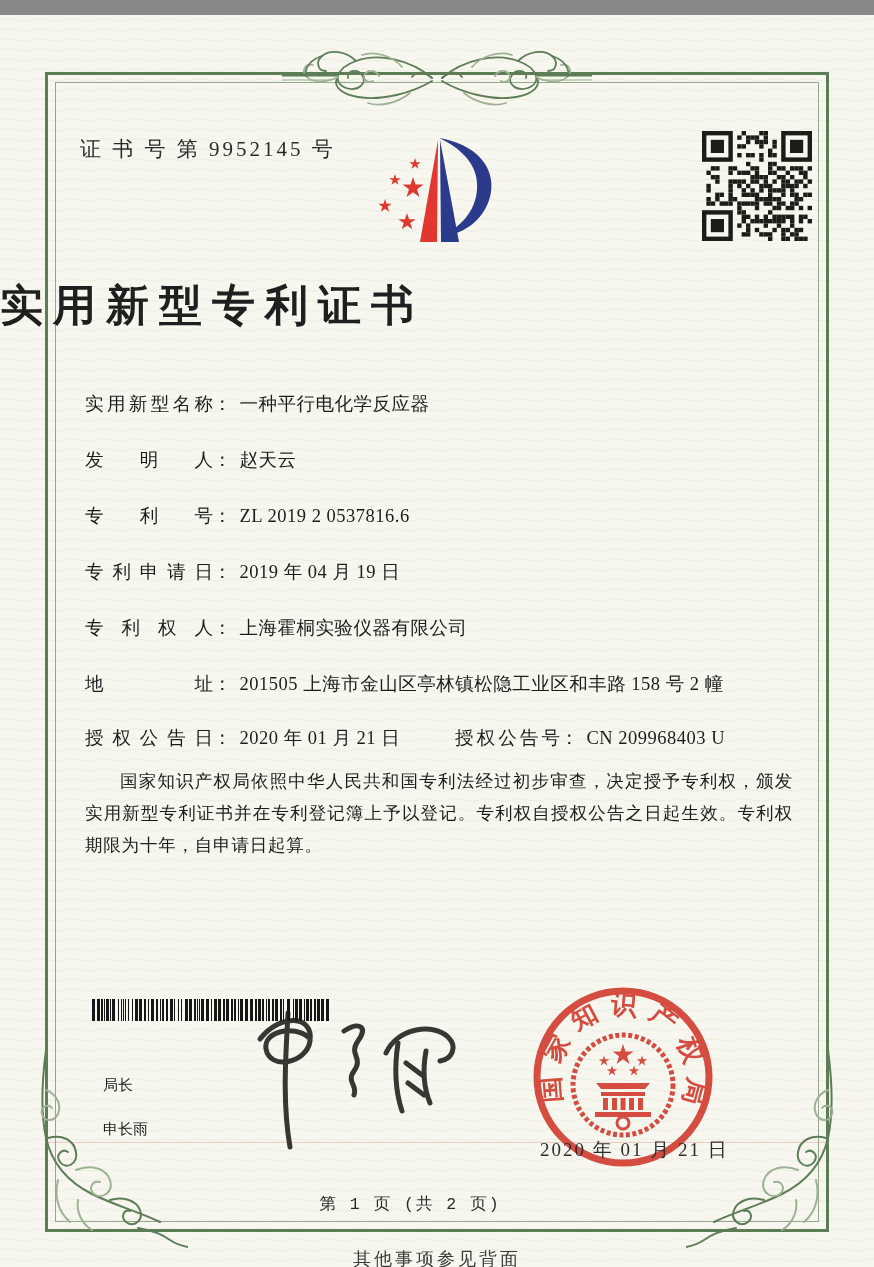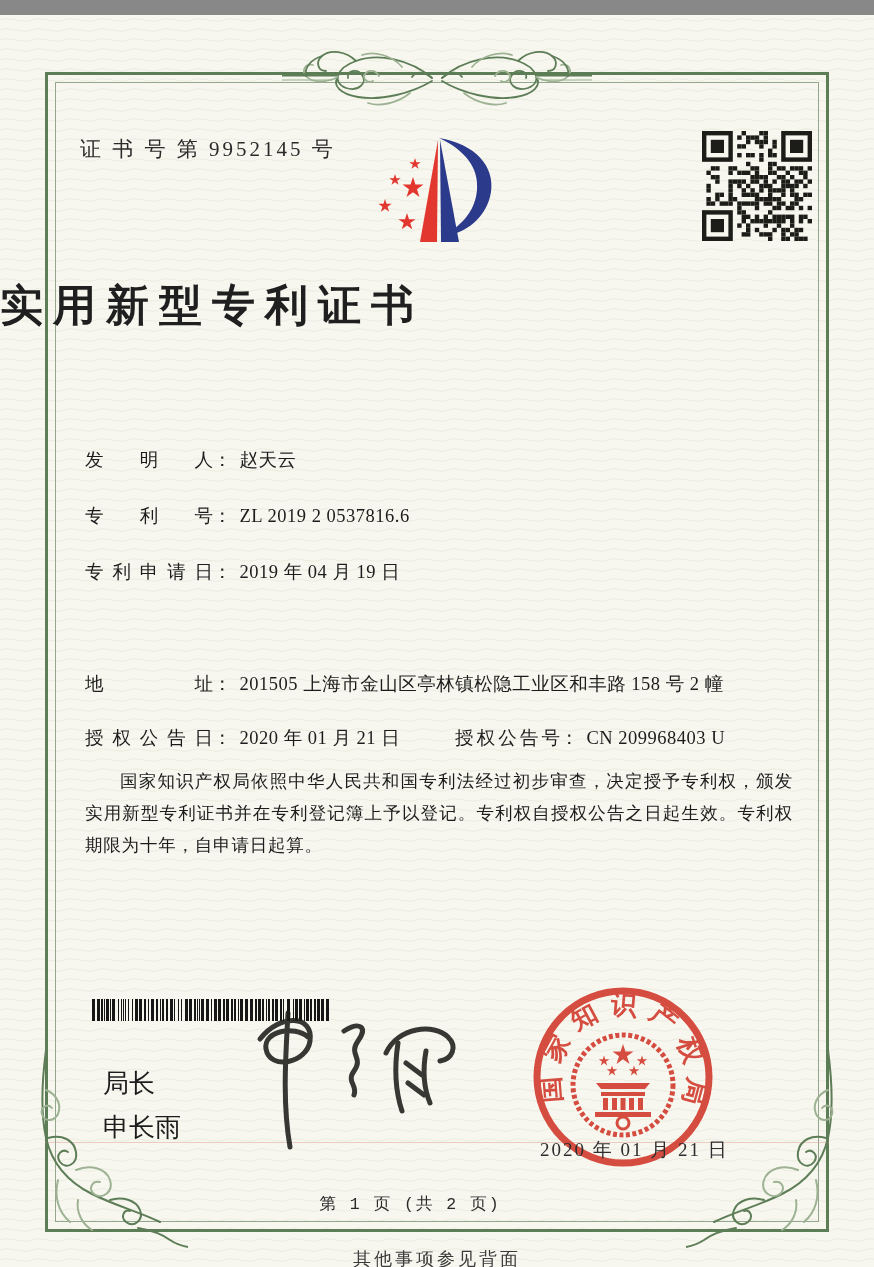--- a/index.html
+++ b/index.html
@@ -18,21 +18,21 @@
   .title{left:0;top:262px;width:874px;font-size:43px;font-weight:bold;letter-spacing:10px;color:#1f1f1f;}
   .frow{left:85px;height:26px;font-size:18.5px;white-space:nowrap;color:#1c1c1c;}
   .flabel{display:inline-block;width:128px;text-align:justify;text-align-last:justify;vertical-align:top;}
   .fcolon{display:inline-block;margin-right:8px;}
   .fvalue{letter-spacing:0.5px;}
   .grant-pair2{position:absolute;left:370px;top:0;white-space:nowrap;}
   .grant-pair2 .flabel{width:105px;}
   .bodytext{left:85px;top:750px;width:708px;font-size:17.5px;line-height:32px;text-align:justify;color:#1c1c1c;}
   .bodytext p{margin:0;text-indent:2em;letter-spacing:0.8px;}
   .barcode{left:92px;top:984px;}
-  .director{left:103px;top:1048px;font-size:26px;line-height:44px;font-family:Liberation Mono, monospace;color:#1c1c1c;}
+  .director{left:103px;top:1048px;font-size:15px;line-height:44px;font-family:Liberation Sans, sans-serif;color:#1c1c1c;}
   .signature{left:222px;top:982px;}
   .seal{left:531px;top:970px;z-index:4;}
   .seal-date{left:540px;top:1122px;width:230px;font-size:19px;letter-spacing:2px;color:#2e2e2e;z-index:5;}
   .page-info{left:0;top:1178px;width:820px;text-align:center;font-size:16.5px;letter-spacing:2px;color:#2a2a2a;font-family:Liberation Mono, monospace;}
   .back-note{left:0;top:1232px;width:874px;text-align:center;font-size:18px;letter-spacing:3px;color:#3a3a3a;}
   .pinkline{position:absolute;height:1px;background:rgba(226,148,138,.45);z-index:2;}
   .ornament{position:absolute;z-index:2;}
 </style>
 </head>
 <body>
@@ -321,28 +321,34 @@
       <rect x="18" y="0" width="7" height="7" fill="#1c1c18"></rect>
       <rect x="19" y="1" width="5" height="5" fill="#f8f7ef"></rect>
       <rect x="20" y="2" width="3" height="3" fill="#1c1c18"></rect>
       <rect x="0" y="18" width="7" height="7" fill="#1c1c18"></rect>
       <rect x="1" y="19" width="5" height="5" fill="#f8f7ef"></rect>
       <rect x="2" y="20" width="3" height="3" fill="#1c1c18"></rect>
     </svg>
 
   <div class="abs title">实用新型专利证书</div>
 
+  <div class="abs frow" style="top:376px">
+    <span class="flabel">实用新型名称</span><span class="fcolon">：</span><span class="fvalue">一种平行电化学反应器</span>
+  </div>
   <div class="abs frow" style="top:432px">
     <span class="flabel">发明人</span><span class="fcolon">：</span><span class="fvalue">赵天云</span>
   </div>
   <div class="abs frow" style="top:488px">
     <span class="flabel">专利号</span><span class="fcolon">：</span><span class="fvalue">ZL 2019 2 0537816.6</span>
   </div>
   <div class="abs frow" style="top:544px">
     <span class="flabel">专利申请日</span><span class="fcolon">：</span><span class="fvalue">2019 年 04 月 19 日</span>
+  </div>
+  <div class="abs frow" style="top:600px">
+    <span class="flabel">专利权人</span><span class="fcolon">：</span><span class="fvalue">上海霍桐实验仪器有限公司</span>
   </div>
   <div class="abs frow" style="top:656px">
     <span class="flabel">地址</span><span class="fcolon">：</span><span class="fvalue">201505 上海市金山区亭林镇松隐工业区和丰路 158 号 2 幢</span>
   </div>
   <div class="abs frow" style="top:710px">
     <span class="flabel">授权公告日</span><span class="fcolon">：</span><span class="fvalue">2020 年 01 月 21 日</span>
     <span class="grant-pair2">
       <span class="flabel">授权公告号</span><span class="fcolon">：</span><span class="fvalue">CN 209968403 U</span>
     </span>
   </div>

